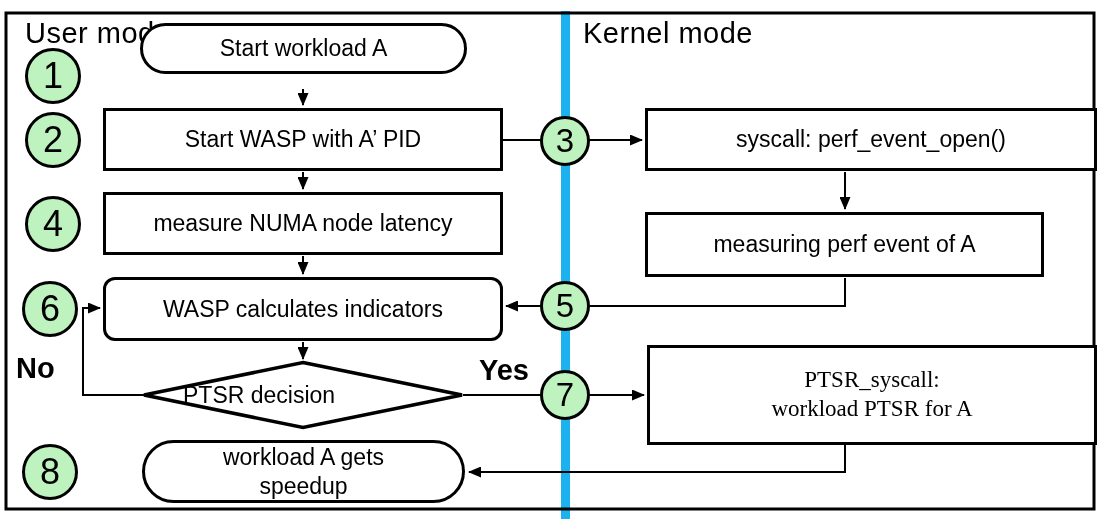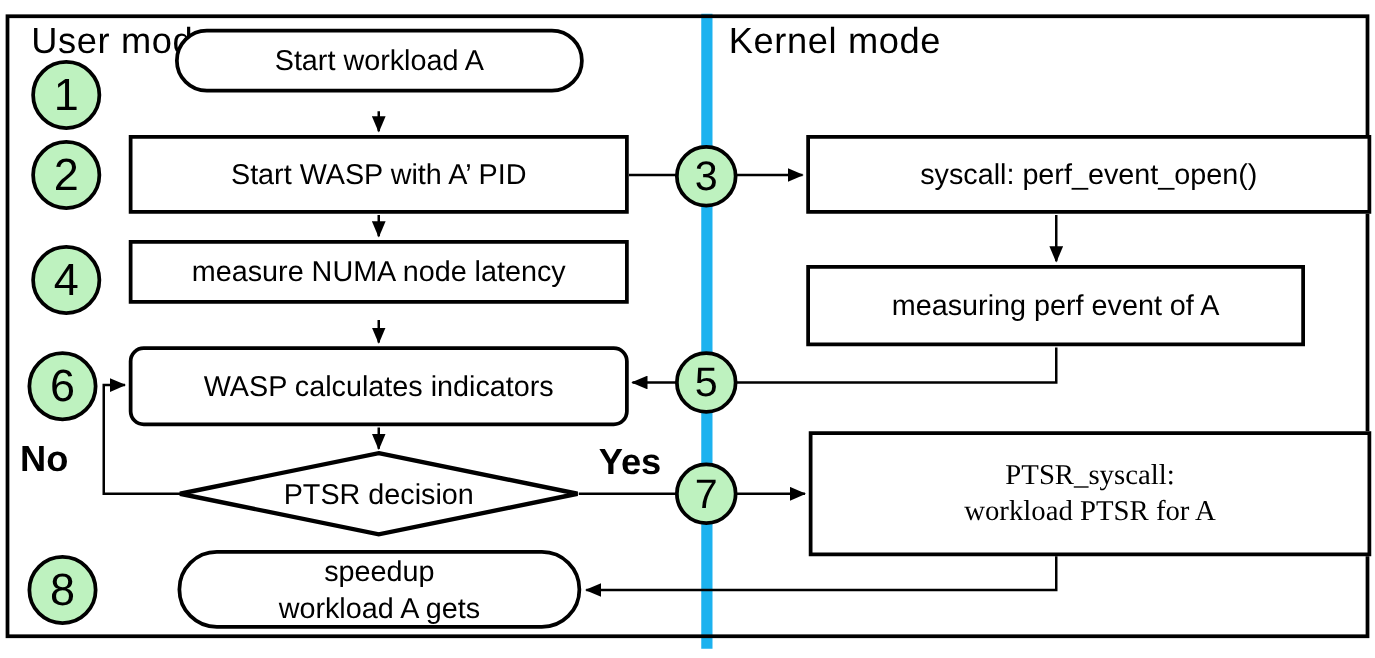--- a/index.html
+++ b/index.html
@@ -53,21 +53,21 @@
     position: absolute;
     font-size: 29px;
     font-weight: 700;
     white-space: nowrap;
   }
   .diamond-label {
     position: absolute;
     left: 183px;
     top: 382px;
     width: 240px;
-    text-align: center;
+    text-align: left;
     font-size: 23px;
   }
 </style>
 </head>
 <body>
 
 <div class="stage">
 
   <svg class="layer" width="1100" height="526" viewBox="0 0 1100 526">
     <defs>
@@ -104,33 +104,33 @@
   <div class="mode-label" style="left:583px; top:17px;">Kernel mode</div>
 
   <div class="node oval" style="left:140px; top:23px; width:327px; height:51px;">
     <span>Start workload A</span>
   </div>
 
   <div class="node" style="left:103px; top:108px; width:400px; height:63px;">
     <span>Start WASP with A’ PID</span>
   </div>
 
-  <div class="node" style="left:103px; top:192px; width:400px; height:51px;">
+  <div class="node" style="left:103px; top:192px; width:400px; height:63px;">
     <span>measure NUMA node latency</span>
   </div>
 
   <div class="node" style="left:103px; top:277px; width:400px; height:64px;border-radius:12px;">
     <span>WASP calculates indicators</span>
   </div>
 
   <div class="diamond-label">PTSR decision</div>
 
   <div class="node oval" style="left:142px; top:440px; width:323px; height:63px; border-radius:32px;">
+    <span>workload A gets</span>
     <span>speedup</span>
-    <span>workload A gets</span>
   </div>
 
   <div class="node" style="left:645px; top:108px; width:452px; height:63px;">
     <span>syscall: perf_event_open()</span>
   </div>
 
   <div class="node" style="left:645px; top:212px; width:399px; height:65px;text-align:right;">
     <span>measuring perf event of A</span>
   </div>
 

